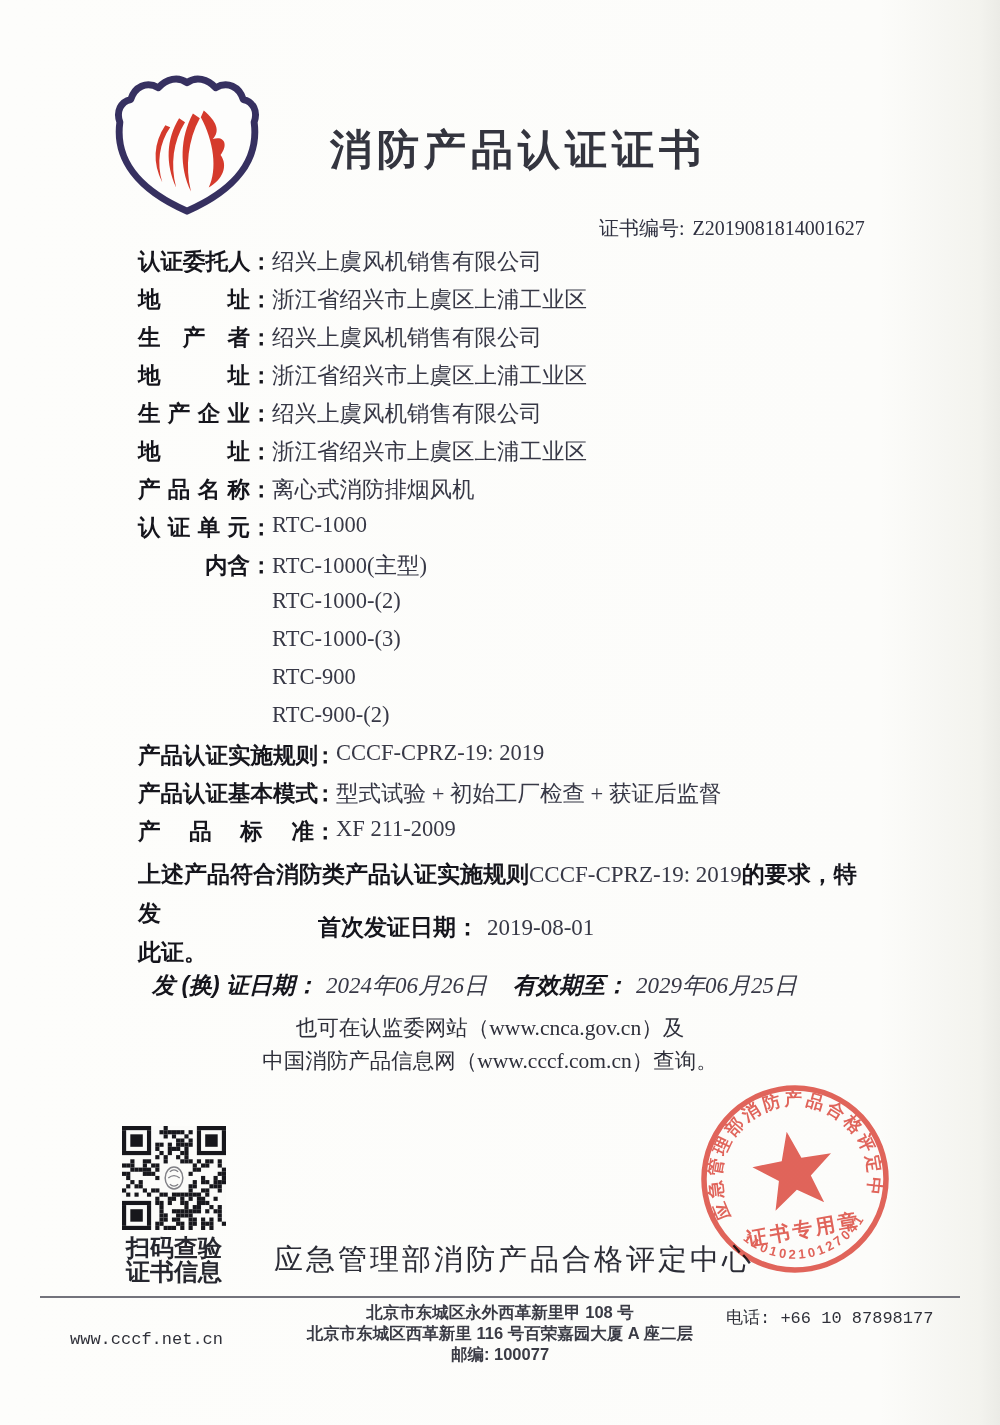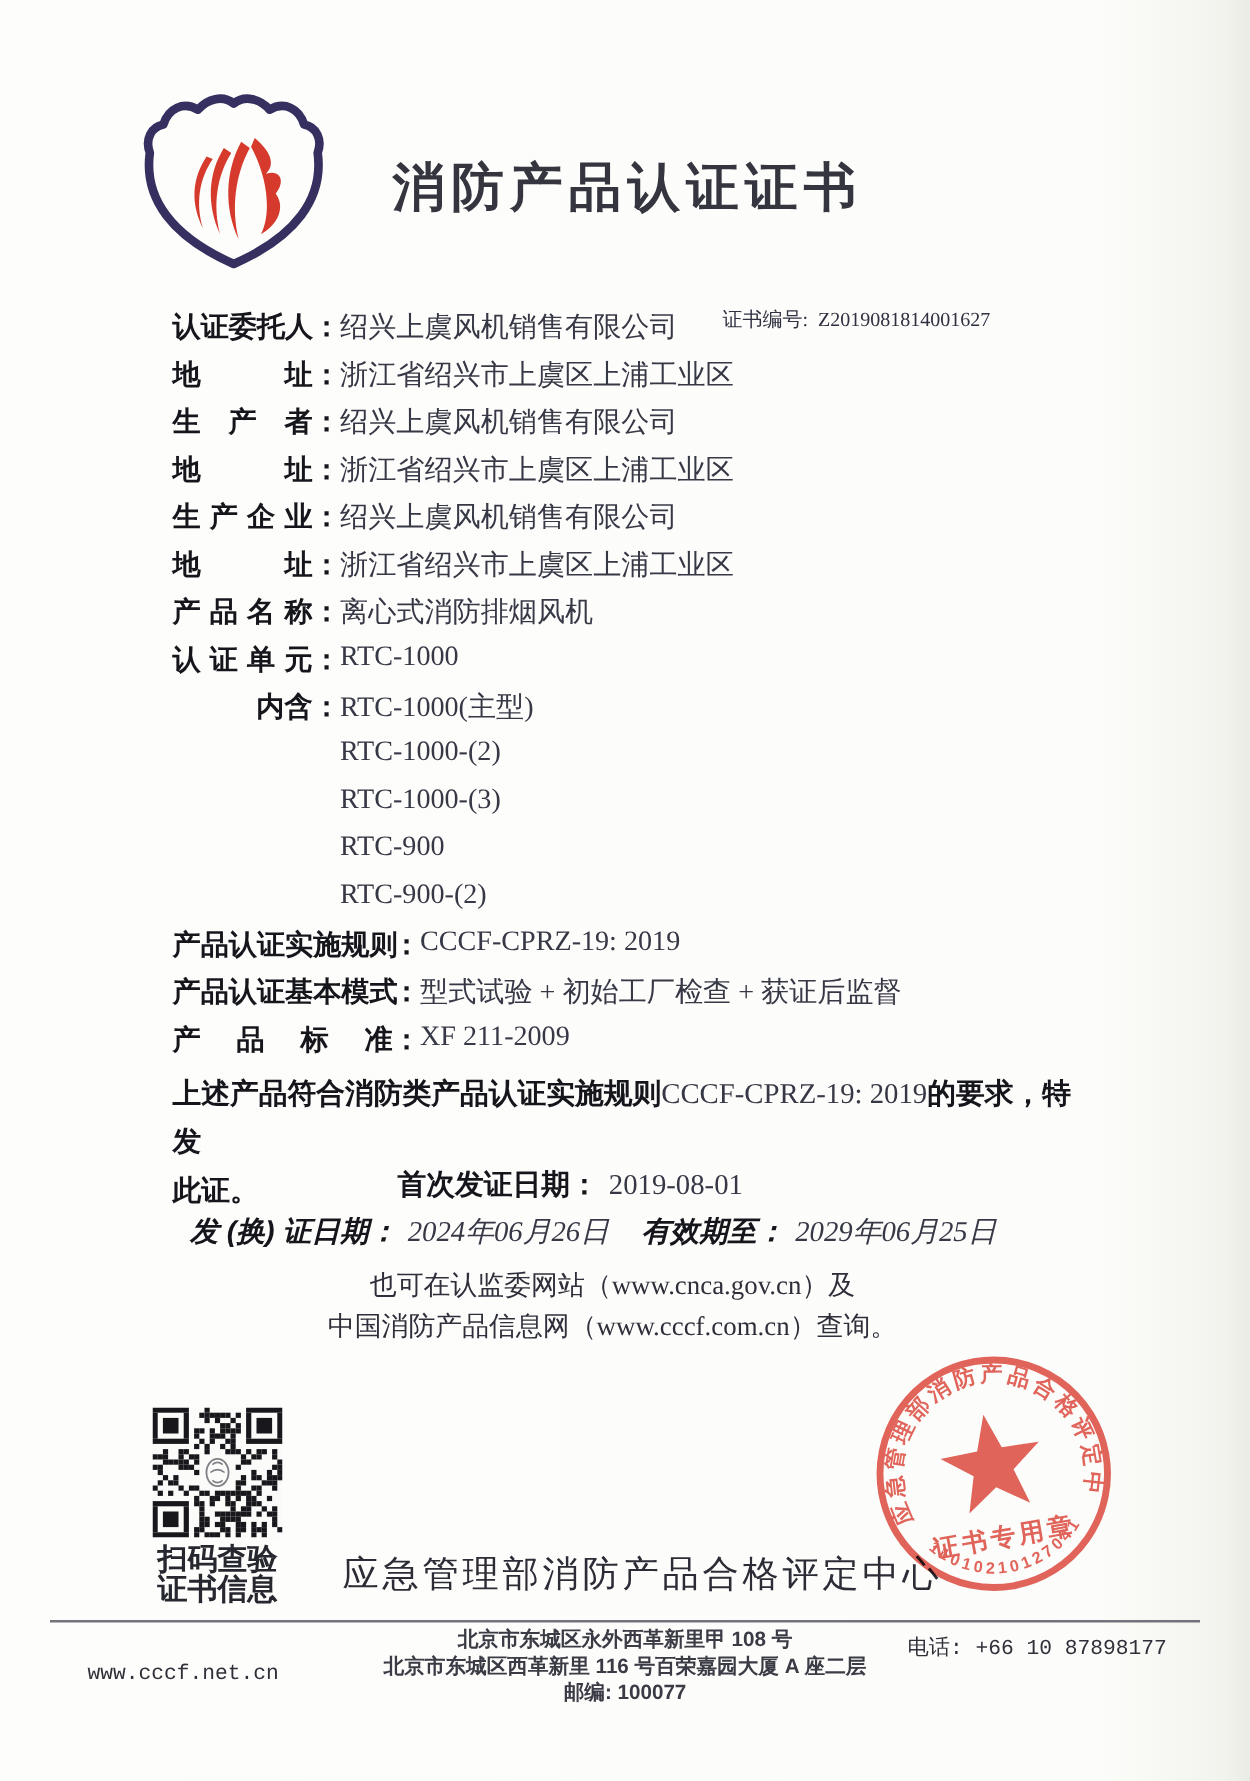--- a/index.html
+++ b/index.html
@@ -4,26 +4,26 @@
 <style>
   html,body{margin:0;padding:0;}
   .page{
     position:relative;width:1000px;height:1425px;overflow:hidden;
     background:linear-gradient(90deg,#fdfdfb 0%,#fcfcfa 88%,#f3f3ee 98%,#ebebe6 100%);
     font-family:"Liberation Serif",serif;color:#333440;
   }
   
   .logo{position:absolute;left:108px;top:70px;width:158px;height:152px;}
   .title{
-    position:absolute;left:314px;top:122px;
+    position:absolute;left:330px;top:122px;
     font-family:"Liberation Sans",sans-serif;font-weight:700;
     font-size:42px;letter-spacing:5px;color:#34353f;white-space:nowrap;
   }
   .cert-no{
-    position:absolute;left:578px;top:215px;font-size:16px;color:#2f3040;white-space:nowrap;margin-top:31px;
+    position:absolute;left:599px;top:215px;font-size:20px;color:#2f3040;white-space:nowrap;
   }
   .cert-no .cn-label{margin-right:8px;}
   
   .fields{position:absolute;left:138px;top:246px;width:760px;}
   .row{display:flex;align-items:flex-start;height:38px;white-space:nowrap;}
   .lbl{
     font-family:"Liberation Sans",sans-serif;font-weight:700;font-size:22.5px;
     color:#15151c;display:inline-block;
   }
   .w5{width:112px;text-align:justify;text-align-last:justify;}
@@ -36,21 +36,21 @@
   .colon.hide{visibility:hidden;}
   .val{font-size:22.5px;color:#373846;}
   
   .statement{position:absolute;left:138px;top:855px;width:740px;font-size:23px;line-height:38px;}
   .statement .b{font-family:"Liberation Sans",sans-serif;font-weight:700;color:#15151c;margin-top:40px;}
   .statement .n{color:#373846;}
   
   .date-line{position:absolute;white-space:nowrap;font-size:23px;}
   .date-line .b{font-family:"Liberation Sans",sans-serif;font-weight:700;color:#15151c;}
   .date-line .n{color:#373846;margin-left:8px;}
-  .first-issue{left:318px;top:932px;}
+  .first-issue{left:318px;top:912px;}
   .reissue{left:152px;top:970px;font-style:italic;}
   .reissue .gap{display:inline-block;width:26px;}
   
   .notes{position:absolute;left:0;top:1012px;width:980px;text-align:center;
          font-size:21.5px;line-height:33px;color:#2e2f3a;}
   
   .qr{position:absolute;left:122px;top:1126px;width:104px;}
   .qr svg{width:104px;height:104px;display:block;background:#fbfbf9;}
   .qr-caption{margin-top:6px;text-align:center;font-size:24px;line-height:24px;color:#26272f;font-weight:bold;}
   

